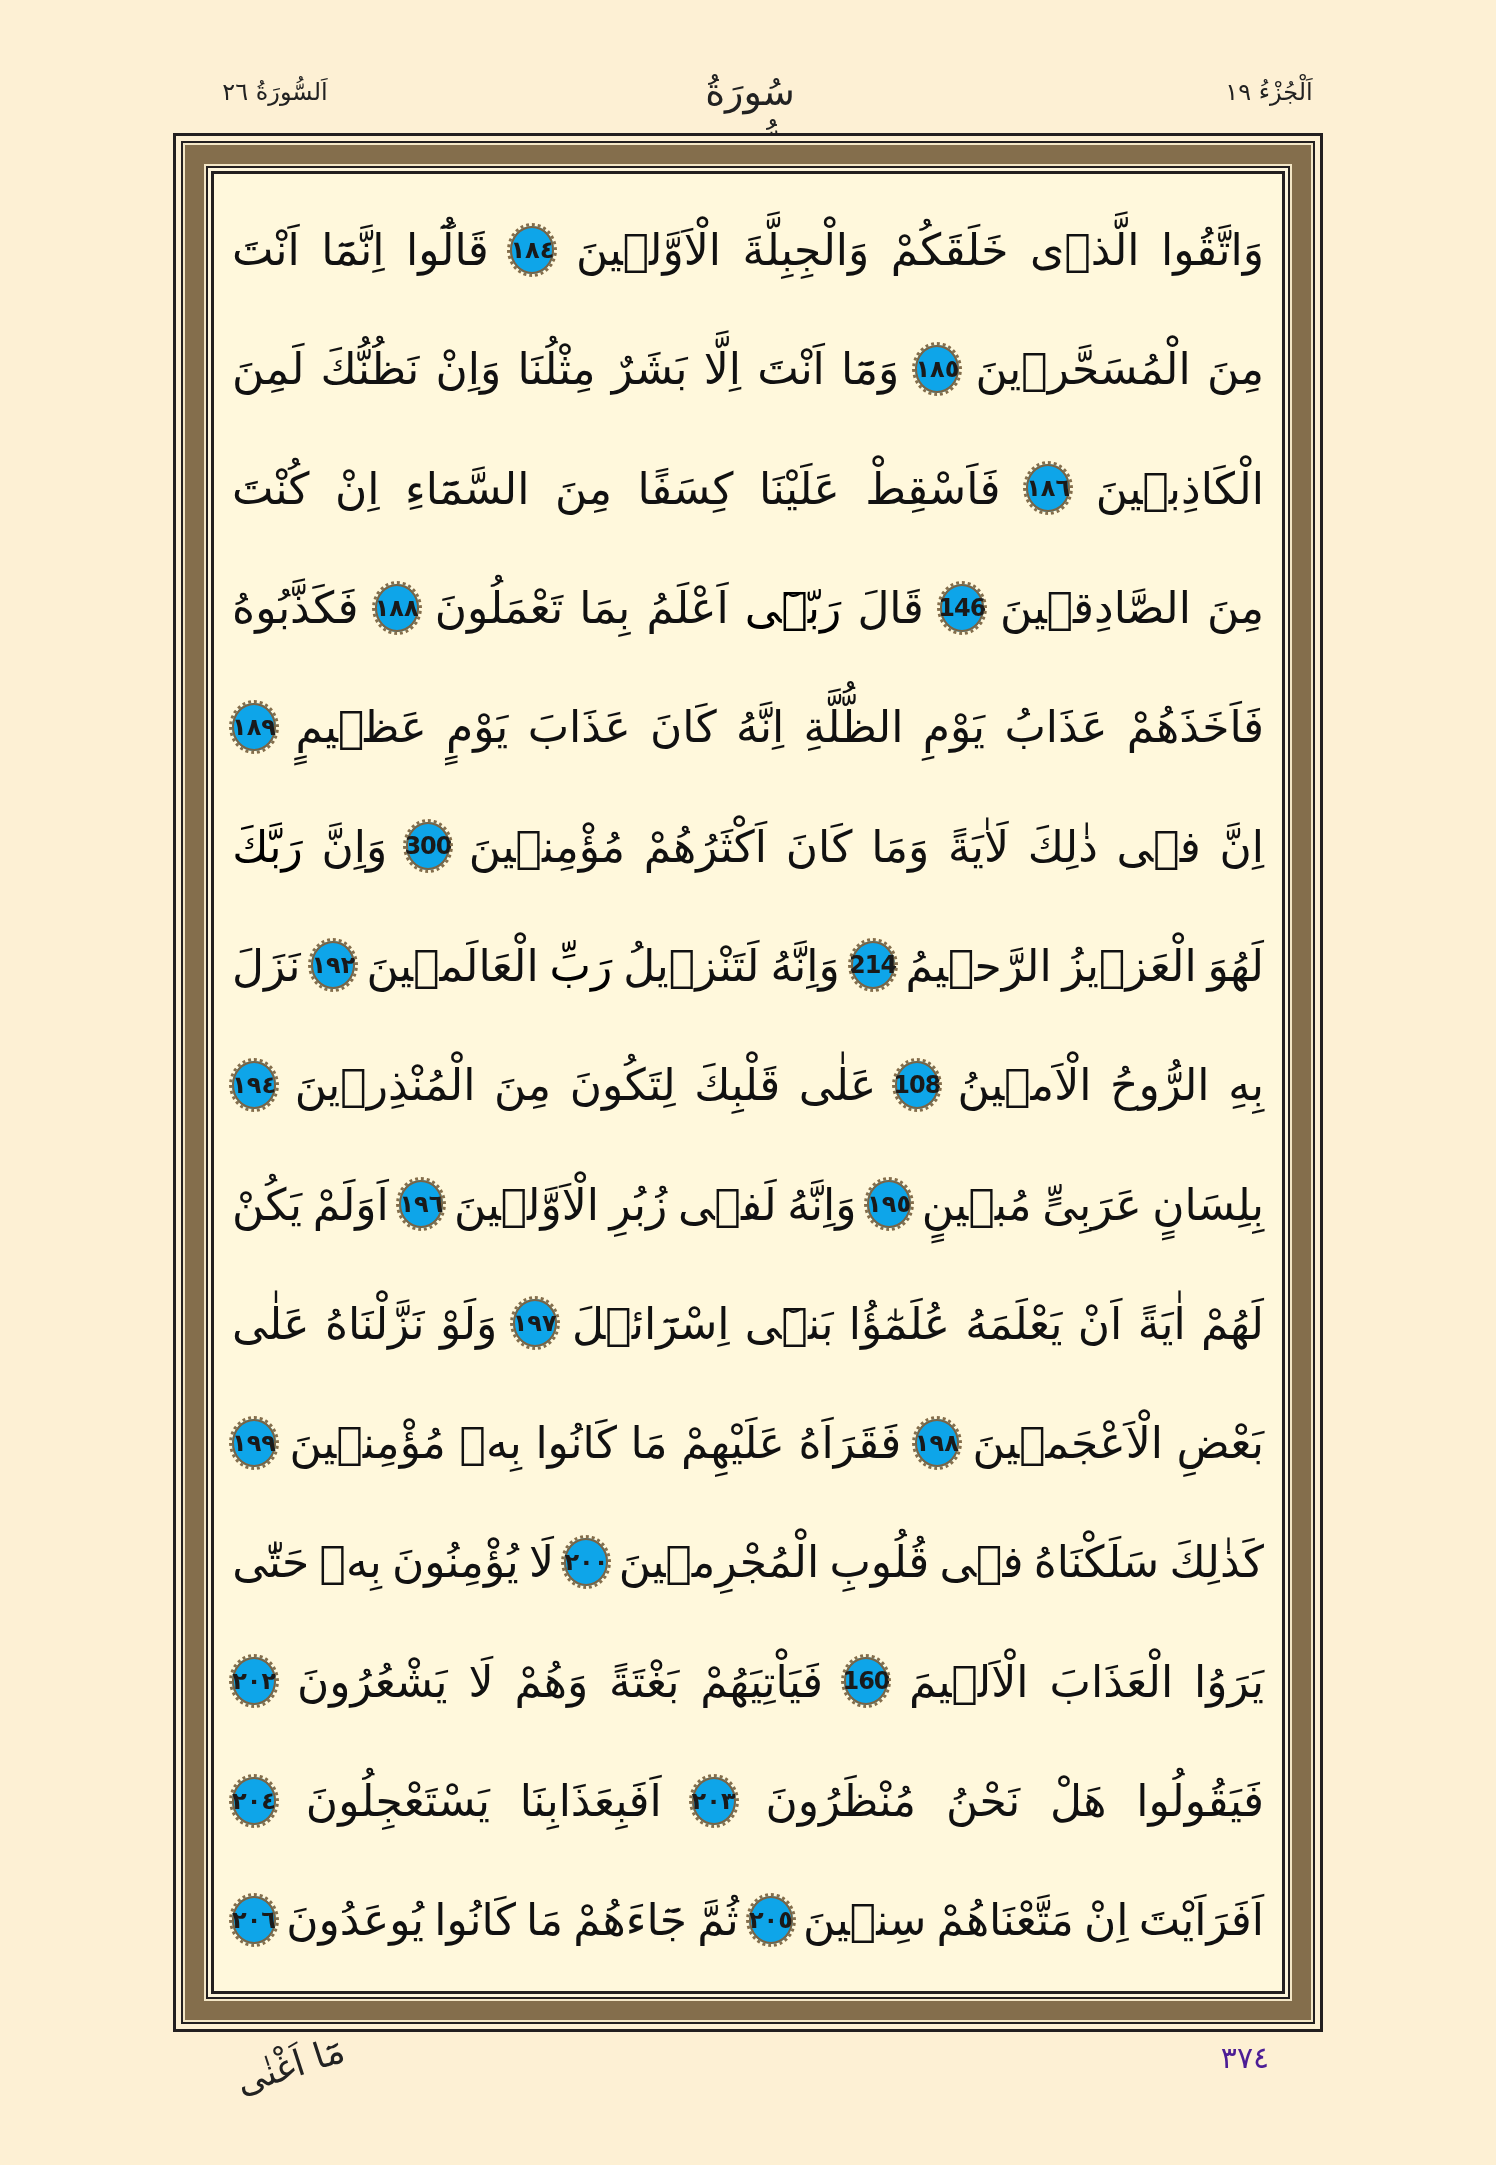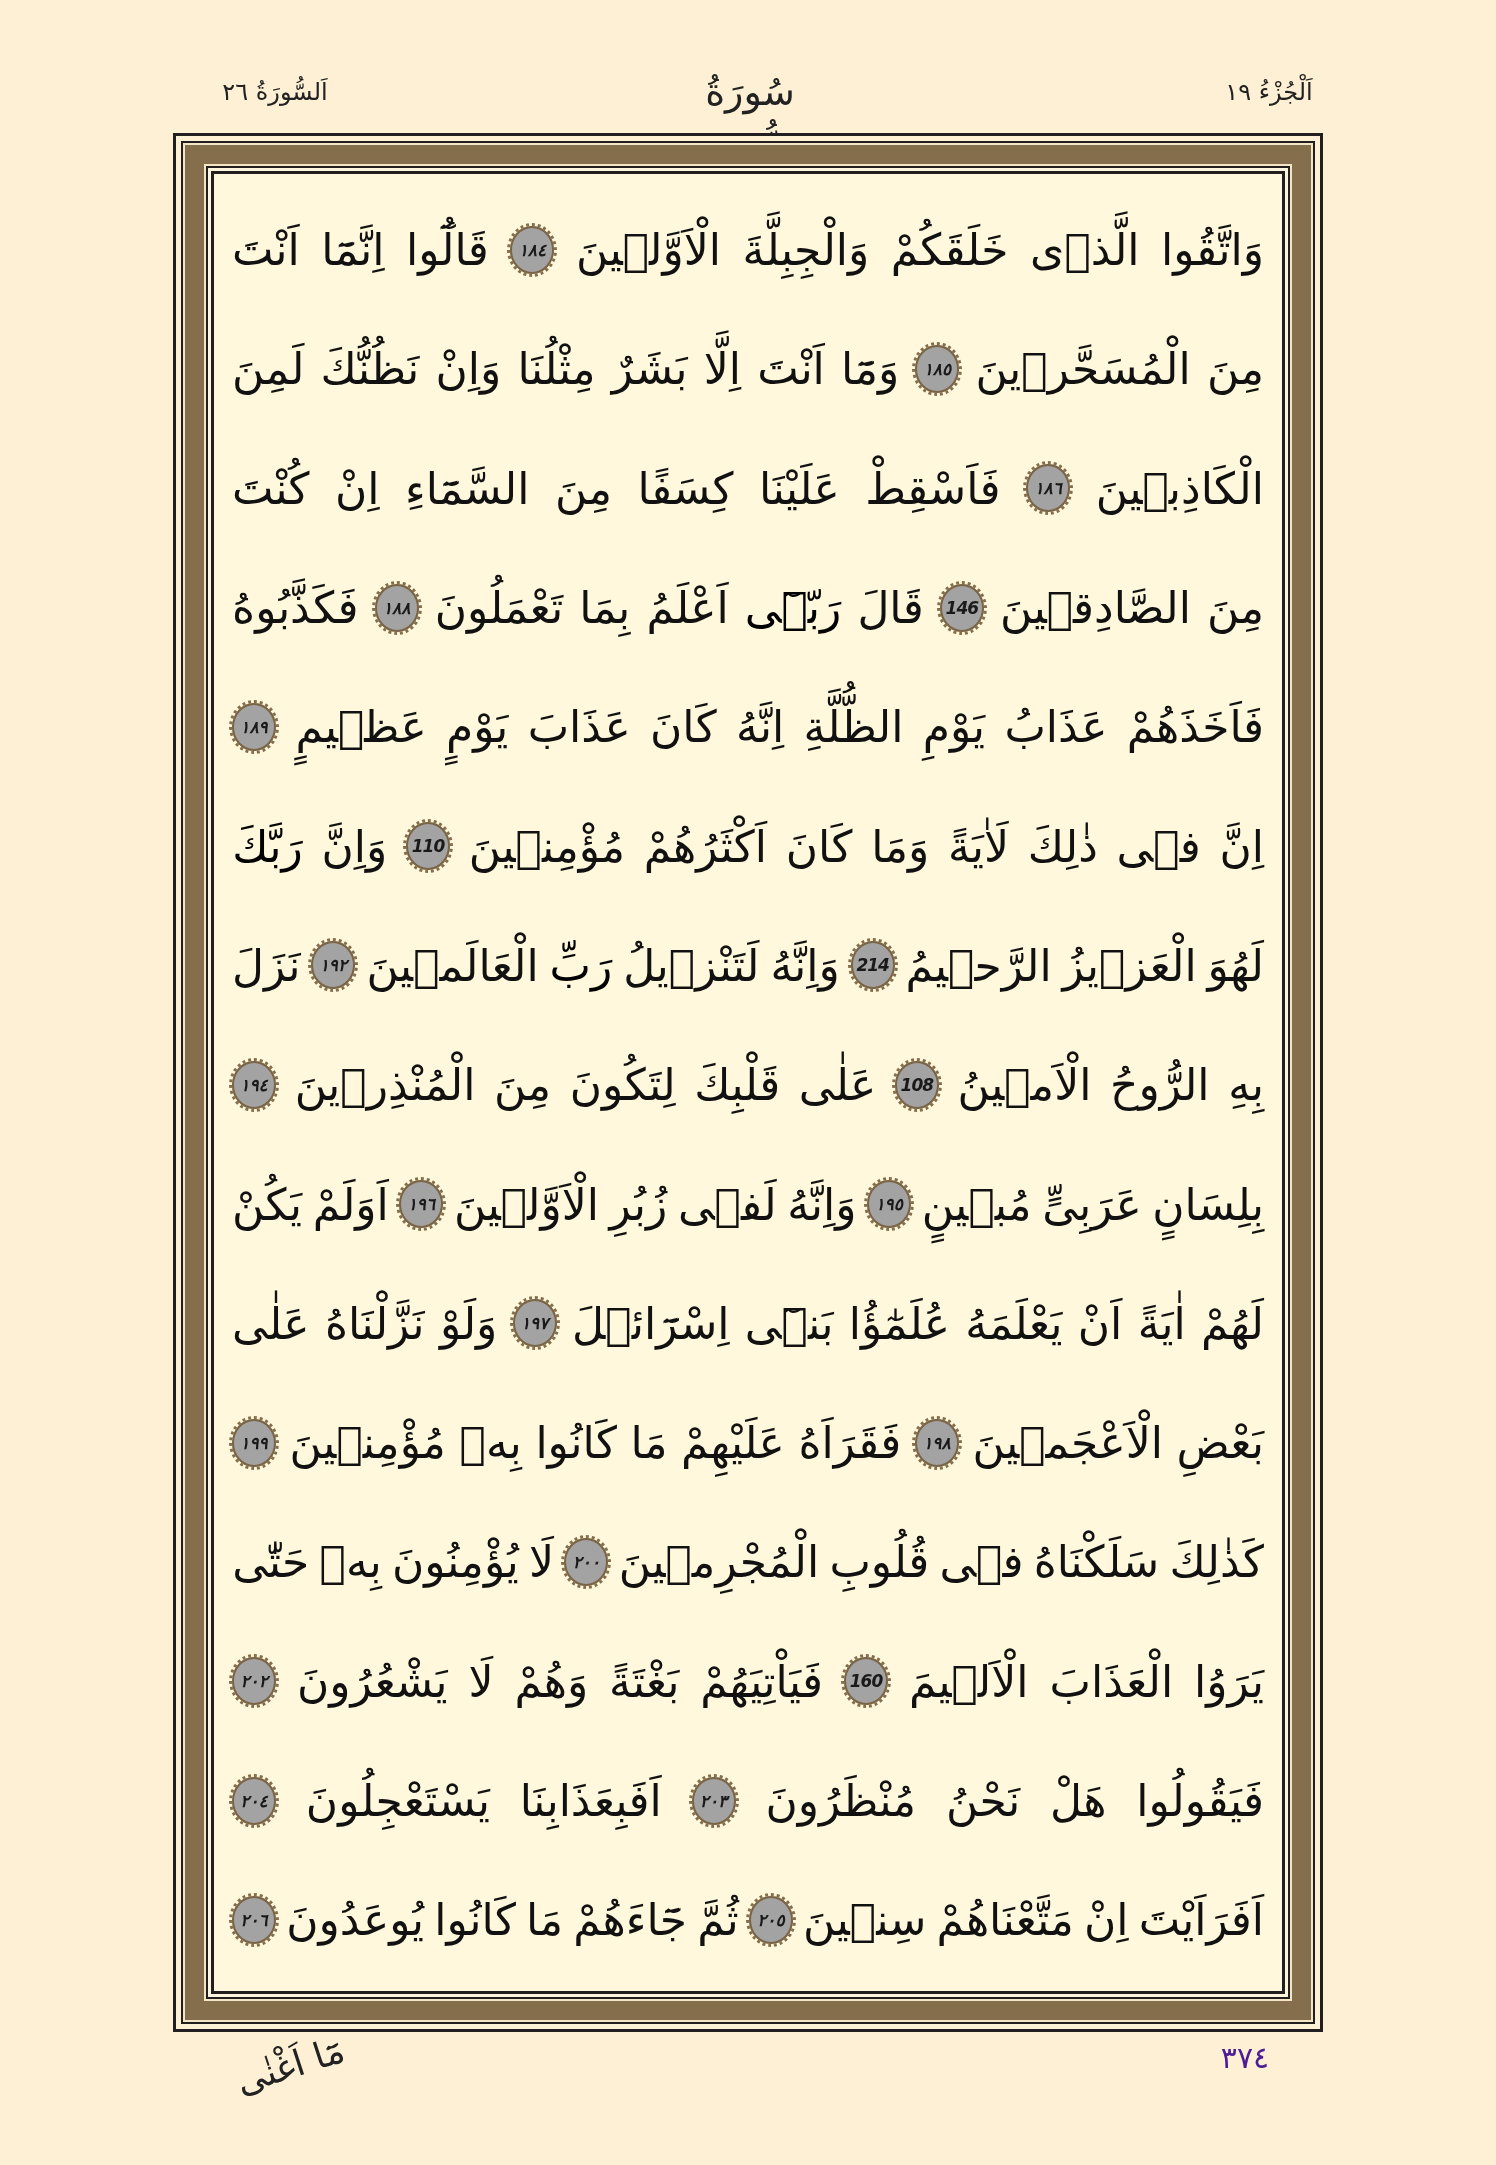--- a/index.html
+++ b/index.html
@@ -64,31 +64,30 @@
     font-size: 44px;
     color: #111;
     white-space: nowrap;
     direction: rtl;
   }
   .line span.seg { display: inline-block; }
   .red { color: #000000; }
   .marker {
     display: inline-flex; align-items: center; justify-content: center;
     width: 44px; height: 48px;
-    background: #a3a3a3;
+    background: #0ea5e9;
     border-radius: 50%;
     box-shadow: 0 0 0 2px #7a6444 inset;
     color: #1a1a1a;
-    font-size: 17px;
+    font-size: 24px;
     font-weight: bold;
     letter-spacing: -1px;
     vertical-align: middle;
     position: relative;
     direction: rtl;
-    font-style: italic;
   }
   .marker::before {
     content: ""; position: absolute; inset: -3px;
     border-radius: 50%;
     border: 3px dotted #846e4c;
   }
   .footer-page {
     position: absolute; left: 1205px; top: 2040px; width: 80px;
     text-align: center; font-size: 30px; color: #4c1d95; direction: rtl;
   }
@@ -179,21 +178,21 @@
     </div>
     <div class="line">
       <span class="seg">اِنَّ</span>
       <span class="seg">فٖى</span>
       <span class="seg">ذٰلِكَ</span>
       <span class="seg">لَاٰيَةً</span>
       <span class="seg">وَمَا</span>
       <span class="seg">كَانَ</span>
       <span class="seg">اَكْثَرُهُمْ</span>
       <span class="seg">مُؤْمِنٖينَ</span>
-      <span class="marker">110</span>
+      <span class="marker">300</span>
       <span class="seg">وَاِنَّ</span>
       <span class="seg red">رَبَّكَ</span>
     </div>
     <div class="line">
       <span class="seg">لَهُوَ</span>
       <span class="seg">الْعَزٖيزُ</span>
       <span class="seg">الرَّحٖيمُ</span>
       <span class="marker">214</span>
       <span class="seg">وَاِنَّهُ</span>
       <span class="seg">لَتَنْزٖيلُ</span>

